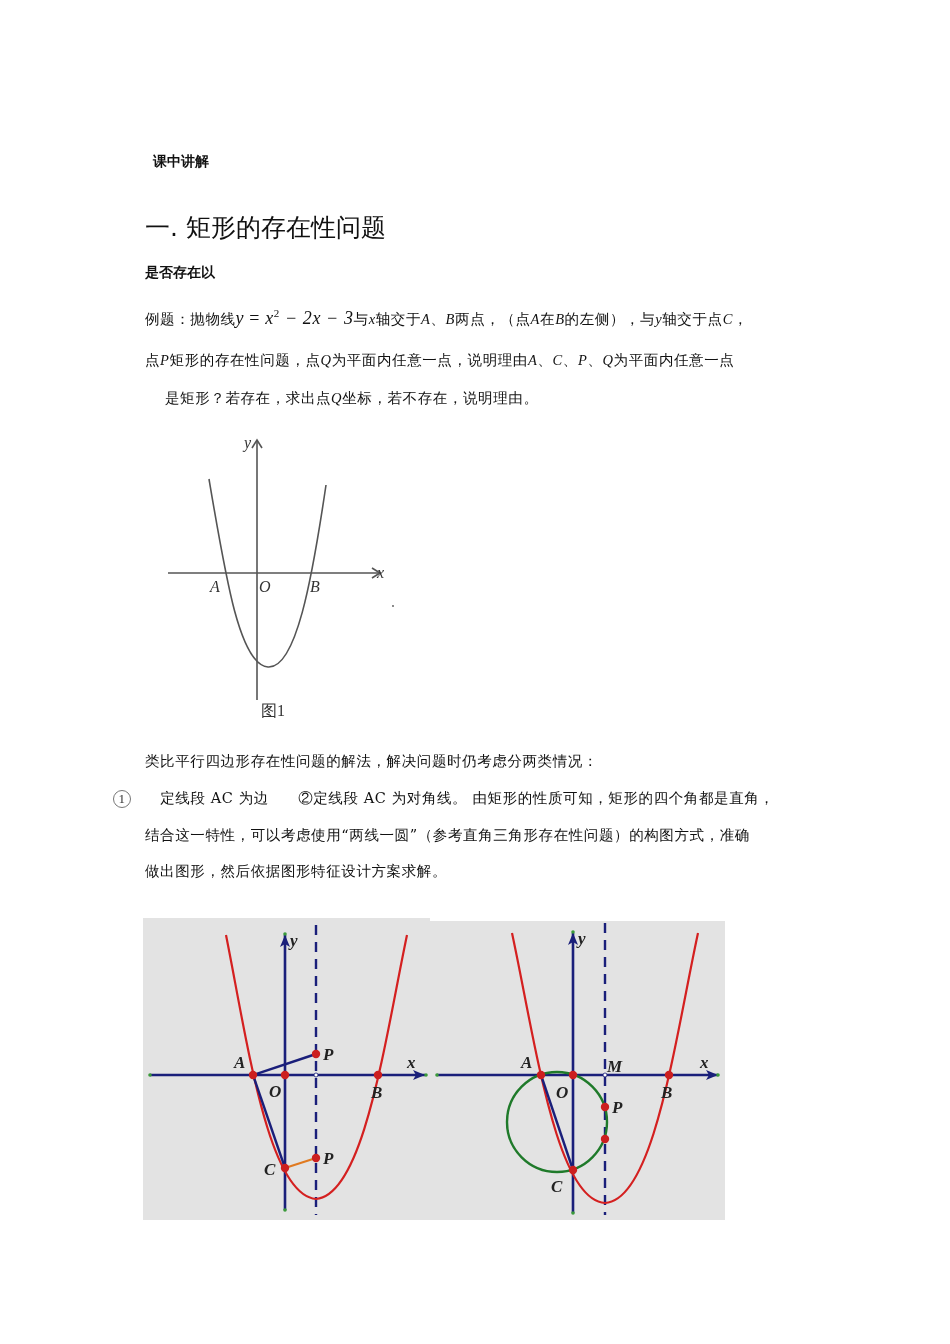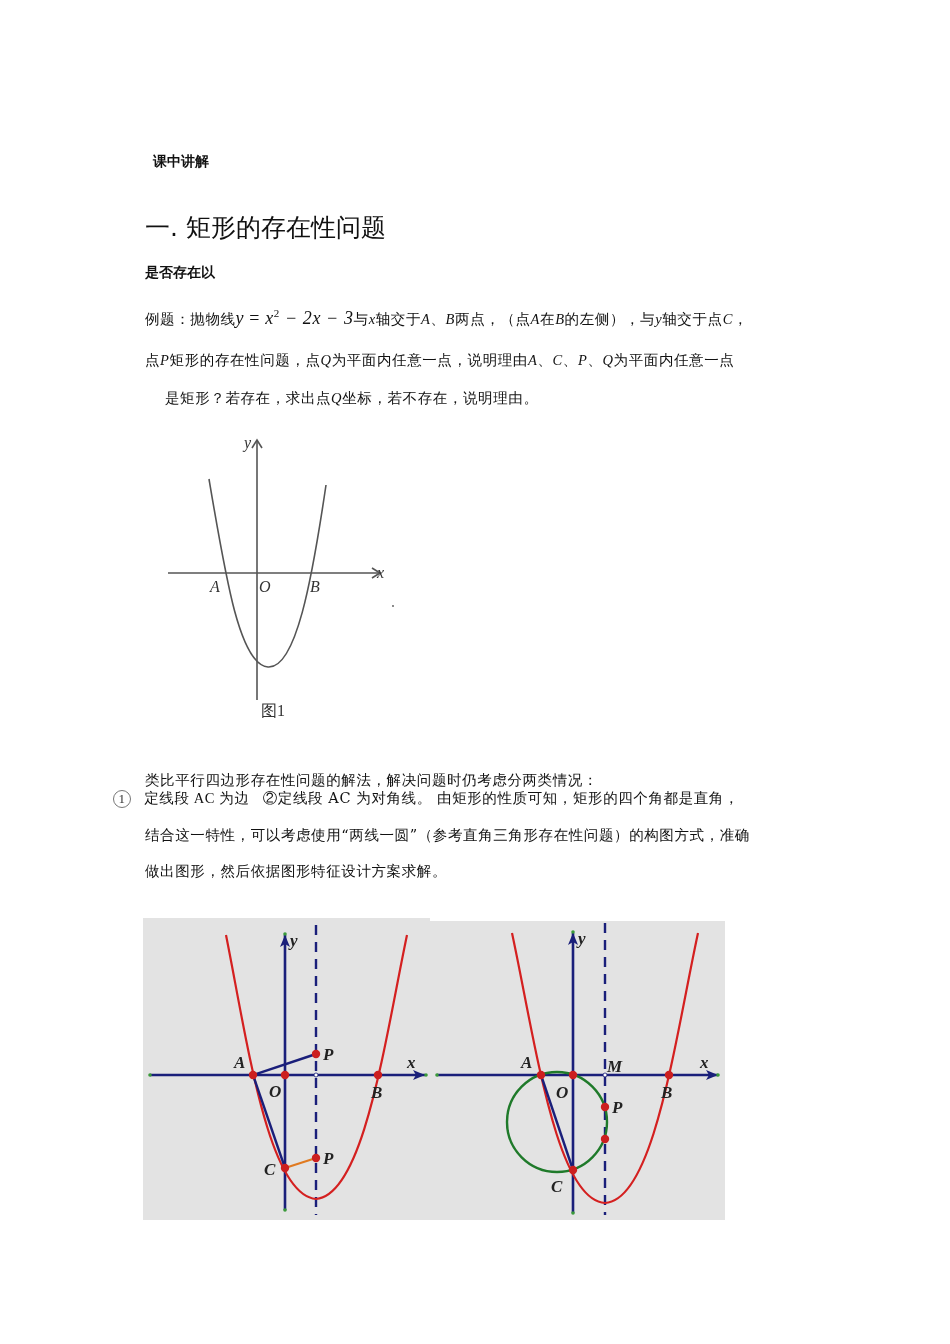--- a/index.html
+++ b/index.html
@@ -44,26 +44,26 @@
   </g>
   <text x="244" y="448" font-size="16" font-style="italic" fill="#333">y</text>
   <text x="377" y="578" font-size="16" font-style="italic" fill="#333">x</text>
   <text x="210" y="592" font-size="16" font-style="italic" fill="#333">A</text>
   <text x="259" y="592" font-size="16" font-style="italic" fill="#333">O</text>
   <text x="310" y="592" font-size="16" font-style="italic" fill="#333">B</text>
   <circle cx="393" cy="606" r="0.9" fill="#555"></circle>
   <text x="261" y="716" font-size="16" fill="#333" font-family="DejaVu Sans, sans-serif">图1</text>
 </svg>
 
-<div class="abs para" style="left:145px; top:771px;">类比平行四边形存在性问题的解法，解决问题时仍考虑分两类情况：</div>
+<div class="abs para" style="left:145px; top:752px;">类比平行四边形存在性问题的解法，解决问题时仍考虑分两类情况：</div>
 
 <div class="abs para" style="left:113px; top:789px;">
   <span class="circled">1</span>
-  <span style="margin-left:8px;font-family:Liberation Serif, serif;">定线段 AC 为边</span>
-  <span style="margin-left:8px;">②定线段 AC 为对角线。</span>
+  <span style="margin-left:24px;">定线段 AC 为边</span>
+  <span style="margin-left:24px;">②定线段 AC 为对角线。</span>
   <span style="">由矩形的性质可知，矩形的四个角都是直角，</span>
 </div>
 
 <div class="abs para" style="left:145px; top:826px;">结合这一特性，可以考虑使用“两线一圆”（参考直角三角形存在性问题）的构图方式，准确</div>
 <div class="abs para" style="left:145px; top:862px;">做出图形，然后依据图形特征设计方案求解。</div>
 
 <svg class="abs" style="left:143px; top:918px;" width="582" height="302" viewBox="143 918 582 302">
   <rect x="143" y="918" width="582" height="302" fill="#e3e3e3"></rect>
   <rect x="430" y="918" width="295" height="3" fill="#ffffff"></rect>
 

